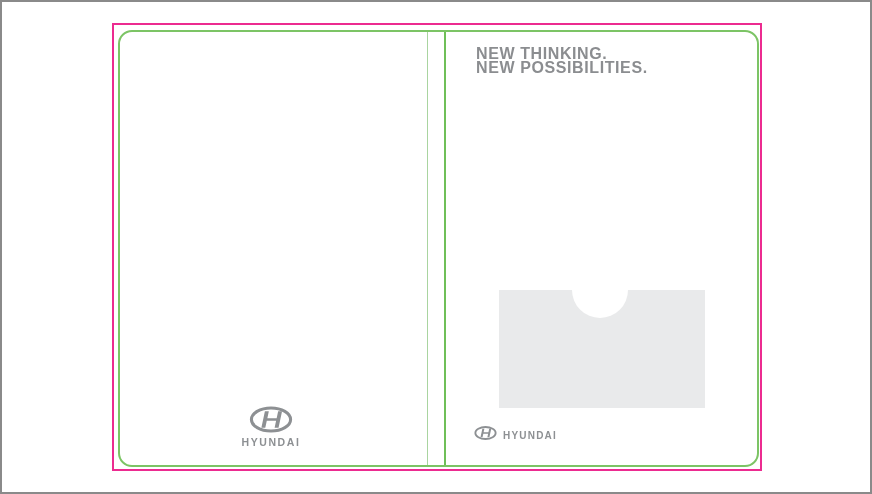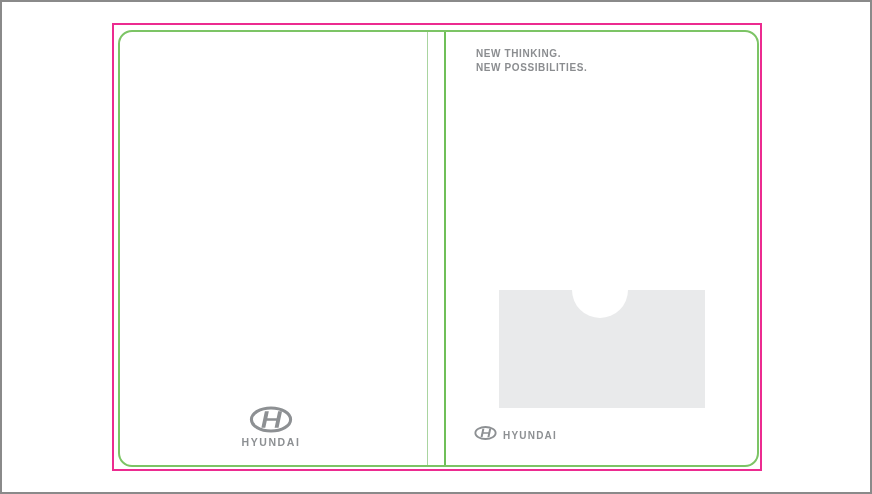--- a/index.html
+++ b/index.html
@@ -58,21 +58,21 @@
     width:56px; height:56px;
     border-radius:50%;
     background:#ffffff;
   }
 
   
   .headline {
     position:absolute;
     left:474px; top:45px;
     color:#8b8d90;
-    font-size:10px;
+    font-size:16px;
     font-weight:bold;
     letter-spacing:0.6px;
     line-height:14px;
     white-space:nowrap;
   }
 
   
   .logo-stack {
     position:absolute;
     left:218px; top:404px;

